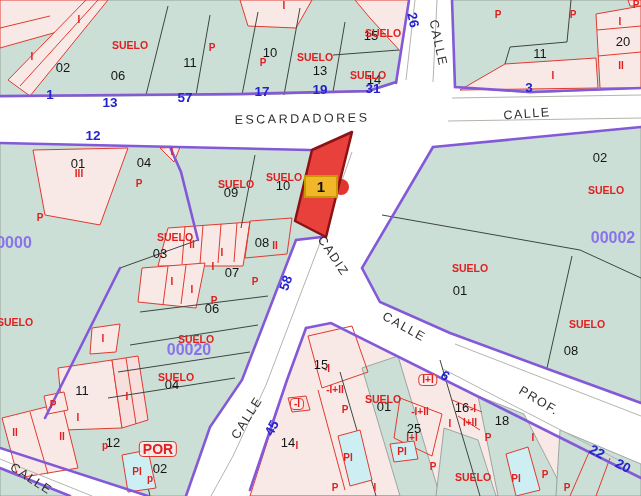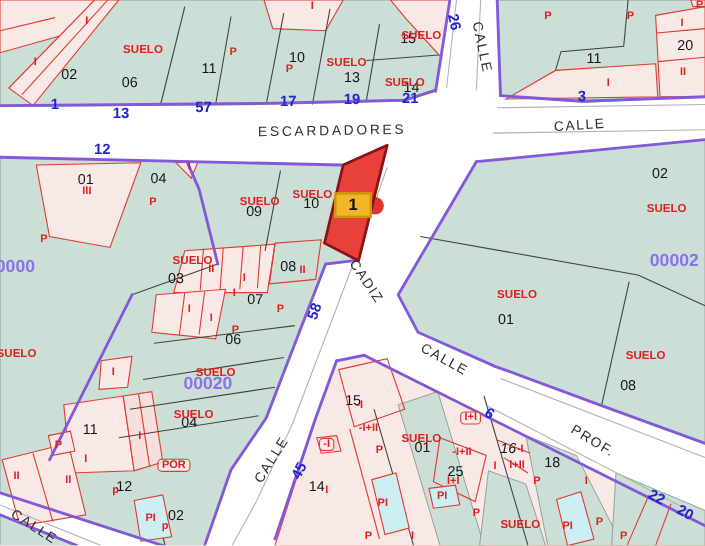--- a/index.html
+++ b/index.html
@@ -154,21 +154,21 @@
       <span class="lbl st" style="left: 247px; top: 418px; transform: translate(-50%, -50%) rotate(-58deg);">CALLE</span>
       <span class="lbl st" style="left: 404px; top: 327px; transform: translate(-50%, -50%) rotate(29deg);">CALLE</span>
       <span class="lbl st" style="left: 539px; top: 401px; transform: translate(-50%, -50%) rotate(31deg);">PROF.</span>
       <span class="lbl st" style="left: 31px; top: 479px; transform: translate(-50%, -50%) rotate(33deg);">CALLE</span>
       <span class="lbl bn" style="left: 50px; top: 95px; transform: translate(-50%, -50%) rotate(0deg);">1</span>
       <span class="lbl bn" style="left: 110px; top: 103px; transform: translate(-50%, -50%) rotate(0deg);">13</span>
       <span class="lbl bn" style="left: 185px; top: 98px; transform: translate(-50%, -50%) rotate(0deg);">57</span>
       <span class="lbl bn" style="left: 93px; top: 136px; transform: translate(-50%, -50%) rotate(0deg);">12</span>
       <span class="lbl bn" style="left: 262px; top: 92px; transform: translate(-50%, -50%) rotate(0deg);">17</span>
       <span class="lbl bn" style="left: 320px; top: 90px; transform: translate(-50%, -50%) rotate(0deg);">19</span>
-      <span class="lbl bn" style="left: 373px; top: 89px; transform: translate(-50%, -50%) rotate(0deg);">21</span>
+      <span class="lbl bn" style="left: 373px; top: 89px; transform: translate(-50%, -50%) rotate(0deg);">31</span>
       <span class="lbl bn" style="left: 413px; top: 20px; transform: translate(-50%, -50%) rotate(78deg);">26</span>
       <span class="lbl bn" style="left: 529px; top: 88px; transform: translate(-50%, -50%) rotate(0deg);">3</span>
       <span class="lbl bn" style="left: 286px; top: 283px; transform: translate(-50%, -50%) rotate(-70deg);">58</span>
       <span class="lbl bn" style="left: 272px; top: 428px; transform: translate(-50%, -50%) rotate(-62deg);">45</span>
       <span class="lbl bn" style="left: 445px; top: 376px; transform: translate(-50%, -50%) rotate(35deg);">6</span>
       <span class="lbl bn" style="left: 597px; top: 452px; transform: translate(-50%, -50%) rotate(28deg);">22</span>
       <span class="lbl bn" style="left: 623px; top: 466px; transform: translate(-50%, -50%) rotate(28deg);">20</span>
       <span class="lbl pid" style="left: 14px; top: 243px; transform: translate(-50%, -50%) rotate(0deg);">0000</span>
       <span class="lbl pid" style="left: 189px; top: 350px; transform: translate(-50%, -50%) rotate(0deg);">00020</span>
       <span class="lbl pid" style="left: 613px; top: 238px; transform: translate(-50%, -50%) rotate(0deg);">00002</span>
@@ -192,21 +192,21 @@
       <span class="lbl pn" style="left: 172px; top: 384px; transform: translate(-50%, -50%) rotate(0deg);">04</span>
       <span class="lbl pn" style="left: 82px; top: 390px; transform: translate(-50%, -50%) rotate(0deg);">11</span>
       <span class="lbl pn" style="left: 113px; top: 442px; transform: translate(-50%, -50%) rotate(0deg);">12</span>
       <span class="lbl pn" style="left: 160px; top: 468px; transform: translate(-50%, -50%) rotate(0deg);">02</span>
       <span class="lbl pn" style="left: 600px; top: 157px; transform: translate(-50%, -50%) rotate(0deg);">02</span>
       <span class="lbl pn" style="left: 460px; top: 290px; transform: translate(-50%, -50%) rotate(0deg);">01</span>
       <span class="lbl pn" style="left: 571px; top: 350px; transform: translate(-50%, -50%) rotate(0deg);">08</span>
       <span class="lbl pn" style="left: 321px; top: 364px; transform: translate(-50%, -50%) rotate(0deg);">15</span>
       <span class="lbl pn" style="left: 384px; top: 406px; transform: translate(-50%, -50%) rotate(0deg);">01</span>
       <span class="lbl pn" style="left: 414px; top: 428px; transform: translate(-50%, -50%) rotate(0deg);">25</span>
-      <span class="lbl pn" style="left: 462px; top: 407px; transform: translate(-50%, -50%) rotate(0deg); font-style: italic;">16</span>
+      <span class="lbl pn" style="left: 462px; top: 407px; transform: translate(-50%, -50%) rotate(0deg);">16</span>
       <span class="lbl pn" style="left: 502px; top: 420px; transform: translate(-50%, -50%) rotate(0deg);">18</span>
       <span class="lbl pn" style="left: 288px; top: 442px; transform: translate(-50%, -50%) rotate(0deg);">14</span>
       <span class="lbl rs" style="left: 130px; top: 45px; transform: translate(-50%, -50%) rotate(0deg);">SUELO</span>
       <span class="lbl rs" style="left: 315px; top: 57px; transform: translate(-50%, -50%) rotate(0deg);">SUELO</span>
       <span class="lbl rs" style="left: 383px; top: 33px; transform: translate(-50%, -50%) rotate(0deg);">SUELO</span>
       <span class="lbl rs" style="left: 368px; top: 75px; transform: translate(-50%, -50%) rotate(0deg);">SUELO</span>
       <span class="lbl rs" style="left: 236px; top: 184px; transform: translate(-50%, -50%) rotate(0deg);">SUELO</span>
       <span class="lbl rs" style="left: 284px; top: 177px; transform: translate(-50%, -50%) rotate(0deg);">SUELO</span>
       <span class="lbl rs" style="left: 175px; top: 237px; transform: translate(-50%, -50%) rotate(0deg);">SUELO</span>
       <span class="lbl rs" style="left: 15px; top: 322px; transform: translate(-50%, -50%) rotate(0deg);">SUELO</span>
@@ -240,21 +240,21 @@
       <span class="lbl rl" style="left: 172px; top: 282px; transform: translate(-50%, -50%) rotate(0deg);">I</span>
       <span class="lbl rl" style="left: 192px; top: 290px; transform: translate(-50%, -50%) rotate(0deg);">I</span>
       <span class="lbl rl" style="left: 214px; top: 301px; transform: translate(-50%, -50%) rotate(0deg);">P</span>
       <span class="lbl rl" style="left: 103px; top: 339px; transform: translate(-50%, -50%) rotate(0deg);">I</span>
       <span class="lbl rl" style="left: 127px; top: 397px; transform: translate(-50%, -50%) rotate(0deg);">I</span>
       <span class="lbl rl" style="left: 78px; top: 418px; transform: translate(-50%, -50%) rotate(0deg);">I</span>
       <span class="lbl rl" style="left: 15px; top: 433px; transform: translate(-50%, -50%) rotate(0deg);">II</span>
       <span class="lbl rl" style="left: 62px; top: 437px; transform: translate(-50%, -50%) rotate(0deg);">II</span>
       <span class="lbl rl" style="left: 53px; top: 405px; transform: translate(-50%, -50%) rotate(0deg);">P</span>
       <span class="lbl rl" style="left: 105px; top: 446px; transform: translate(-50%, -50%) rotate(0deg);">p</span>
-      <span class="lbl rl boxed" style="left: 158px; top: 423px; transform: translate(-50%, -50%) rotate(0deg); font-size: 10px;">POR</span>
+      <span class="lbl rl boxed" style="left: 158px; top: 449px; transform: translate(-50%, -50%) rotate(0deg); font-size: 14px;">POR</span>
       <span class="lbl rl" style="left: 137px; top: 472px; transform: translate(-50%, -50%) rotate(0deg);">PI</span>
       <span class="lbl rl" style="left: 150px; top: 479px; transform: translate(-50%, -50%) rotate(0deg);">p</span>
       <span class="lbl rl" style="left: 327px; top: 369px; transform: translate(-50%, -50%) rotate(0deg);">-I</span>
       <span class="lbl rl" style="left: 335px; top: 390px; transform: translate(-50%, -50%) rotate(0deg);">-I+II</span>
       <span class="lbl rl boxed" style="left: 297px; top: 404px; transform: translate(-50%, -50%) rotate(0deg);">-I</span>
       <span class="lbl rl" style="left: 345px; top: 410px; transform: translate(-50%, -50%) rotate(0deg);">P</span>
       <span class="lbl rl" style="left: 297px; top: 446px; transform: translate(-50%, -50%) rotate(0deg);">I</span>
       <span class="lbl rl" style="left: 348px; top: 458px; transform: translate(-50%, -50%) rotate(0deg);">PI</span>
       <span class="lbl rl" style="left: 335px; top: 488px; transform: translate(-50%, -50%) rotate(0deg);">P</span>
       <span class="lbl rl" style="left: 375px; top: 488px; transform: translate(-50%, -50%) rotate(0deg);">I</span>

